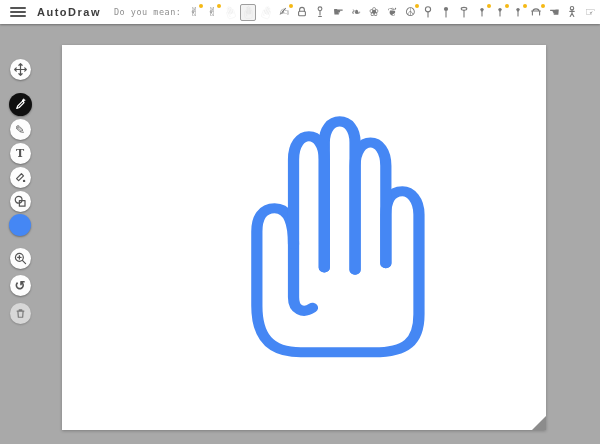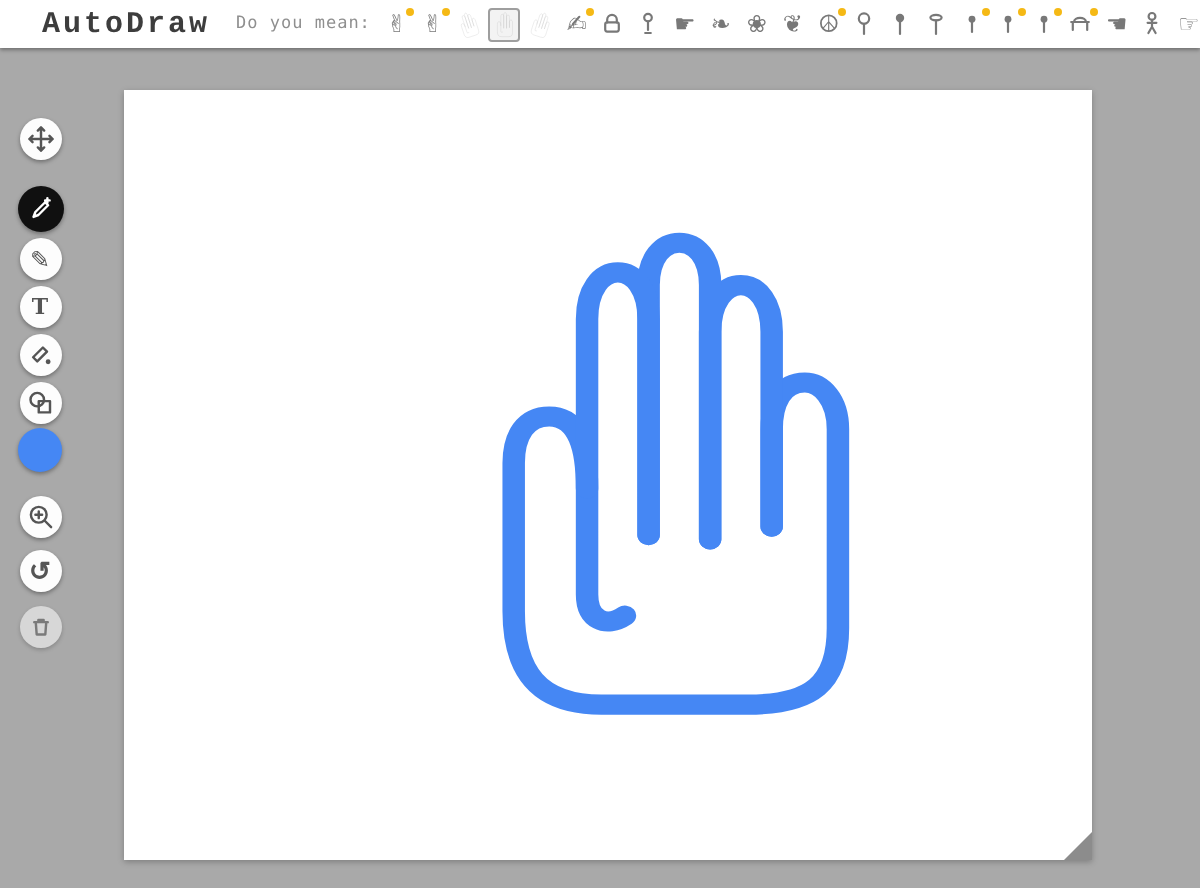--- a/index.html
+++ b/index.html
@@ -3,22 +3,22 @@
 <meta charset="utf-8">
 <style>
   html,body{margin:0;padding:0;width:600px;height:444px;overflow:hidden;
     font-family:"DejaVu Sans",sans-serif;background:#a9a9a9;-webkit-font-smoothing:antialiased;}
   
   .topbar{position:absolute;left:0;top:0;width:600px;height:24px;background:#fff;
     box-shadow:0 1px 2px rgba(0,0,0,.35);display:flex;align-items:center;z-index:5;}
   .menu-btn{margin-left:10px;width:16px;height:14px;display:flex;flex-direction:column;
     justify-content:center;gap:2.5px;cursor:pointer;background:none;border:none;padding:0;}
   .menu-btn i{display:block;height:1.8px;background:#555;border-radius:1px;}
-  .app-title{margin-left:11px;font-family:Liberation Mono, monospace;font-weight:bold;
-    font-size:15px;letter-spacing:1.5px;color:#3d3d3d;}
+  .app-title{margin-left:11px;font-family:Liberation Sans, sans-serif;font-weight:bold;
+    font-size:11px;letter-spacing:1.5px;color:#3d3d3d;}
   .prompt{margin-left:13px;font-family:"DejaVu Sans Mono",monospace;font-size:8.5px;
     letter-spacing:.5px;color:#8f8f8f;white-space:nowrap;}
   .sugg-strip{margin-left:5px;display:flex;align-items:center;gap:2px;height:24px;}
   .sugg{position:relative;width:16px;height:17px;display:flex;align-items:center;justify-content:center;
     background:none;border:1px solid transparent;border-radius:2px;padding:0;cursor:pointer;color:#787878;}
   .sugg.selected{border-color:#9e9e9e;background:#f3f3f3;}
   .sugg .glyph{font-size:12px;line-height:1;font-family:"DejaVu Sans",sans-serif;}
   .sugg svg{display:block;}
   .sugg svg *{stroke:#787878;fill:none;stroke-width:1.1;stroke-linecap:round;stroke-linejoin:round;}
   .sugg svg .fil{fill:#787878;stroke:none;}

